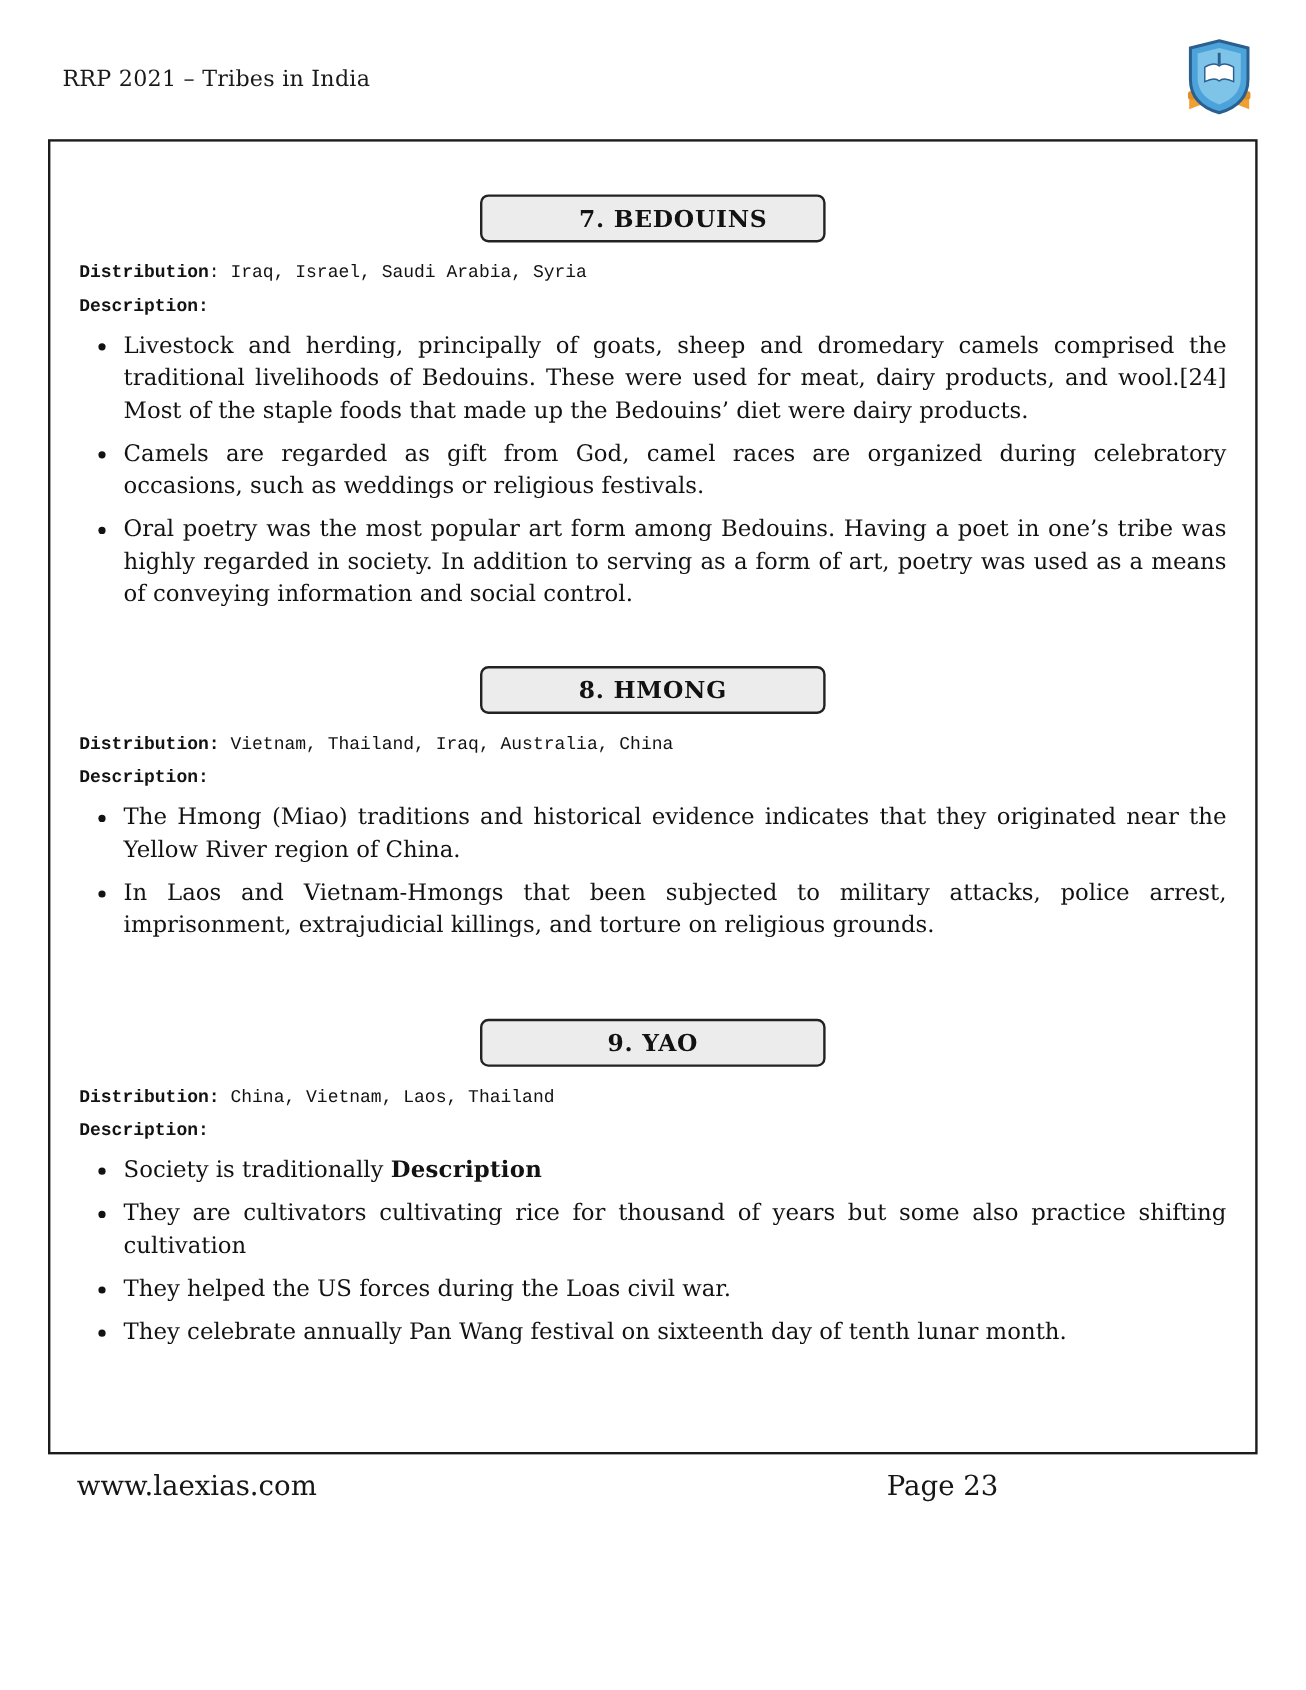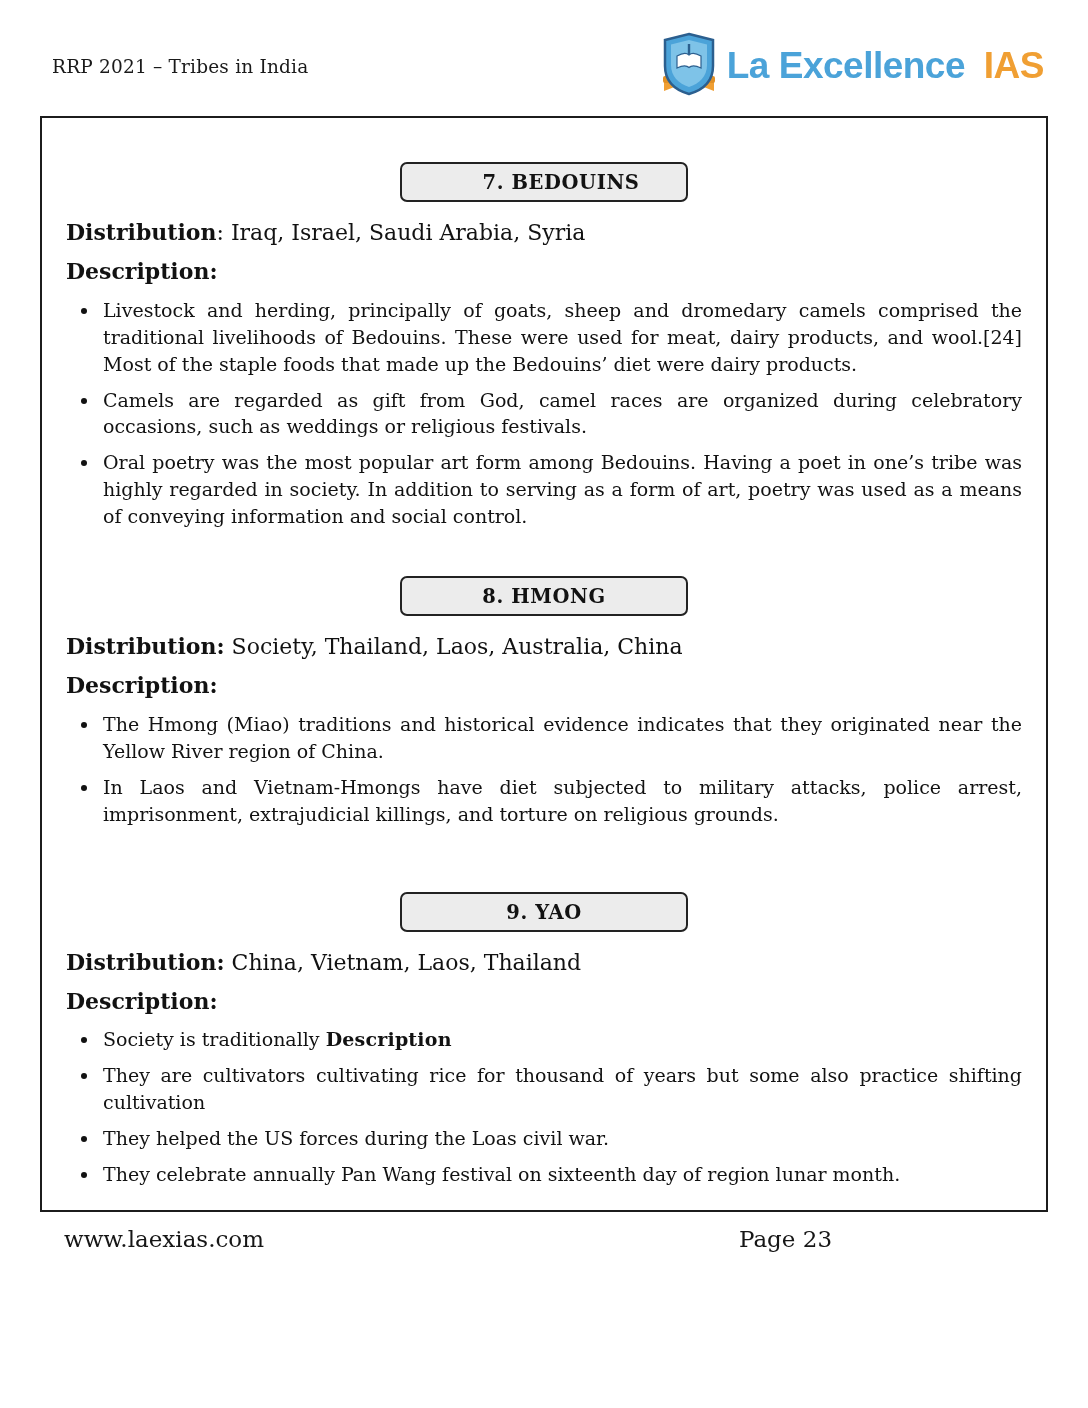--- a/index.html
+++ b/index.html
@@ -47,21 +47,21 @@
     text-align: center;
     font-weight: bold;
     font-size: 19.5px;
     padding: 7px 4px 6px;
     letter-spacing: .6px;
   }
   .mt-a { margin-top: 32px; padding-left: 38px; }
   .mt-b { margin-top: 46px; }
   .mt-c { margin-top: 64px; }
 
-  .meta { font-size: 22px; line-height: 1.4; margin-top: 15px; }
+  .meta { font-size: 15px; line-height: 1.4; margin-top: 15px; font-family: Liberation Mono, monospace; }
   .meta + .meta { margin-top: 7px; }
 
   
   .footer { display: flex; align-items: baseline; padding: 14px 62px 0 64px; font-size: 23px; color: #161616; }
   .f-left { flex: 1; text-align: left; }
   .f-center { flex: 1; text-align: center; }
   .f-right { flex: 1; text-align: right; }
 </style>
 </head>
 <body>
@@ -75,60 +75,56 @@
         <svg width="56" height="64" viewBox="0 0 56 64" aria-hidden="true">
           <path d="M3 48 L16 54 L3 59 Z" fill="#f09f33"></path>
           <path d="M53 48 L40 54 L53 59 Z" fill="#f09f33"></path>
           <rect x="2" y="44" width="52" height="7" rx="2" fill="#e08f25"></rect>
           <path d="M28 2 L52 8 V34 C52 50 42 58 28 62 C14 58 4 50 4 34 V8 Z" fill="#4ba3d9" stroke="#2b5f8f" stroke-width="2.5"></path>
           <path d="M28 8 L46 12.5 V33 C46 44.5 38.5 51.5 28 55 C17.5 51.5 10 44.5 10 33 V12.5 Z" fill="#7ec3e8"></path>
           <path d="M16 24 C22 20.5 26 21 28 23 C30 21 34 20.5 40 24 V36 C34 33 30 33.5 28 35.5 C26 33.5 22 33 16 36 Z" fill="#ffffff" stroke="#2b5f8f" stroke-width="1.2"></path>
           <rect x="26.8" y="12" width="2.4" height="10" fill="#2b5f8f"></rect>
         </svg>
       </span>
-      <span class="logo-text">
-        <span class="brand-primary">La Excellence</span>
-        <span class="brand-secondary">IAS</span>
-      </span>
     </div>
   </div>
 
   <div class="frame">
 
 
     <section>
       <div class="section-box mt-a">7. BEDOUINS</div>
       <p class="meta"><b>Distribution</b><span>: Iraq, Israel, Saudi Arabia, Syria</span></p>
       <p class="meta"><b>Description:</b></p>
       <ul class="bullets">
         <li>Livestock and herding, principally of goats, sheep and dromedary camels comprised the traditional livelihoods of Bedouins. These were used for meat, dairy products, and wool.[24] Most of the staple foods that made up the Bedouins’ diet were dairy products.</li>
         <li>Camels are regarded as gift from God, camel races are organized during celebratory occasions, such as weddings or religious festivals.</li>
         <li>Oral poetry was the most popular art form among Bedouins. Having a poet in one’s tribe was highly regarded in society. In addition to serving as a form of art, poetry was used as a means of conveying information and social control.</li>
       </ul>
     </section>
 
     <section>
       <div class="section-box mt-b">8. HMONG</div>
-      <p class="meta"><b>Distribution:</b><span> Society, Thailand, Laos, Australia, China</span></p>
+      <p class="meta"><b>Distribution:</b><span> Vietnam, Thailand, Iraq, Australia, China</span></p>
       <p class="meta"><b>Description:</b></p>
       <ul class="bullets">
         <li>The Hmong (Miao) traditions and historical evidence indicates that they originated near the Yellow River region of China.</li>
-        <li>In Laos and Vietnam-Hmongs have diet subjected to military attacks, police arrest, imprisonment, extrajudicial killings, and torture on religious grounds.</li>
+        <li>In Laos and Vietnam-Hmongs that been subjected to military attacks, police arrest, imprisonment, extrajudicial killings, and torture on religious grounds.</li>
       </ul>
     </section>
 
     <section>
       <div class="section-box mt-c">9. YAO</div>
       <p class="meta"><b>Distribution:</b><span> China, Vietnam, Laos, Thailand</span></p>
       <p class="meta"><b>Description:</b></p>
       <ul class="bullets">
         <li><span>Society is traditionally </span><b>Description</b></li>
         <li>They are cultivators cultivating rice for thousand of years but some also practice shifting cultivation</li>
         <li>They helped the US forces during the Loas civil war.</li>
-        <li>They celebrate annually Pan Wang festival on sixteenth day of region lunar month.</li>
+        <li>They celebrate annually Pan Wang festival on sixteenth day of tenth lunar month.</li>
       </ul>
     </section>
 
   </div>
 
   <div class="footer">
     <span class="f-left">www.laexias.com</span>
     <span class="f-center">Page 23</span>
   </div>
 

